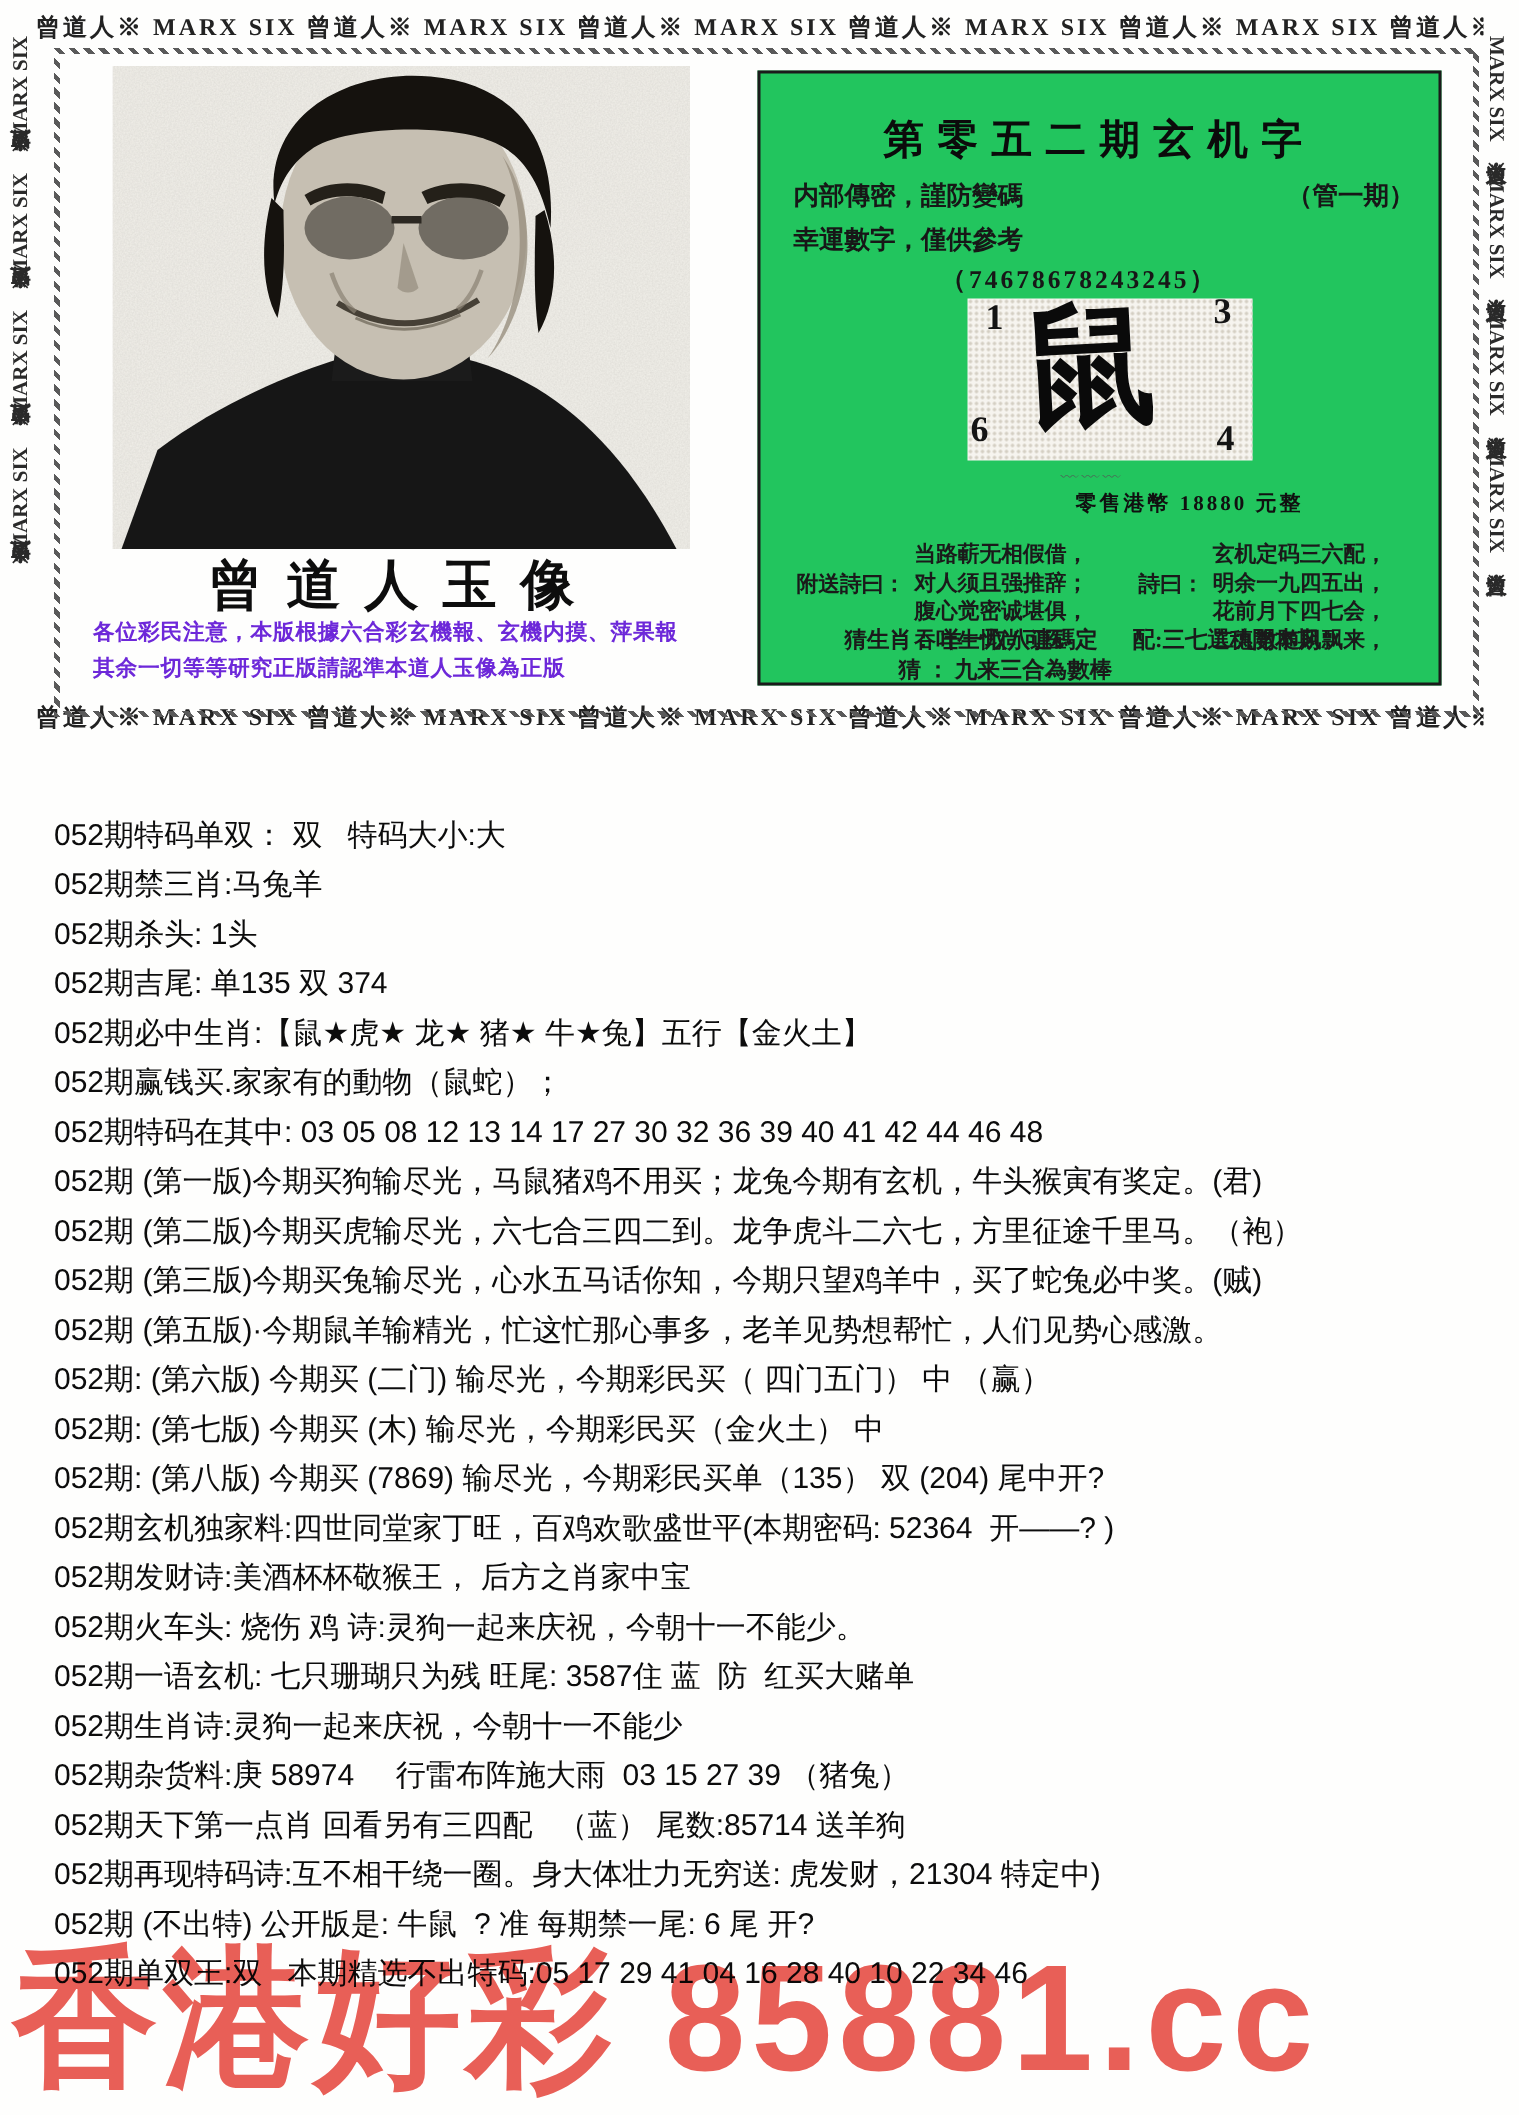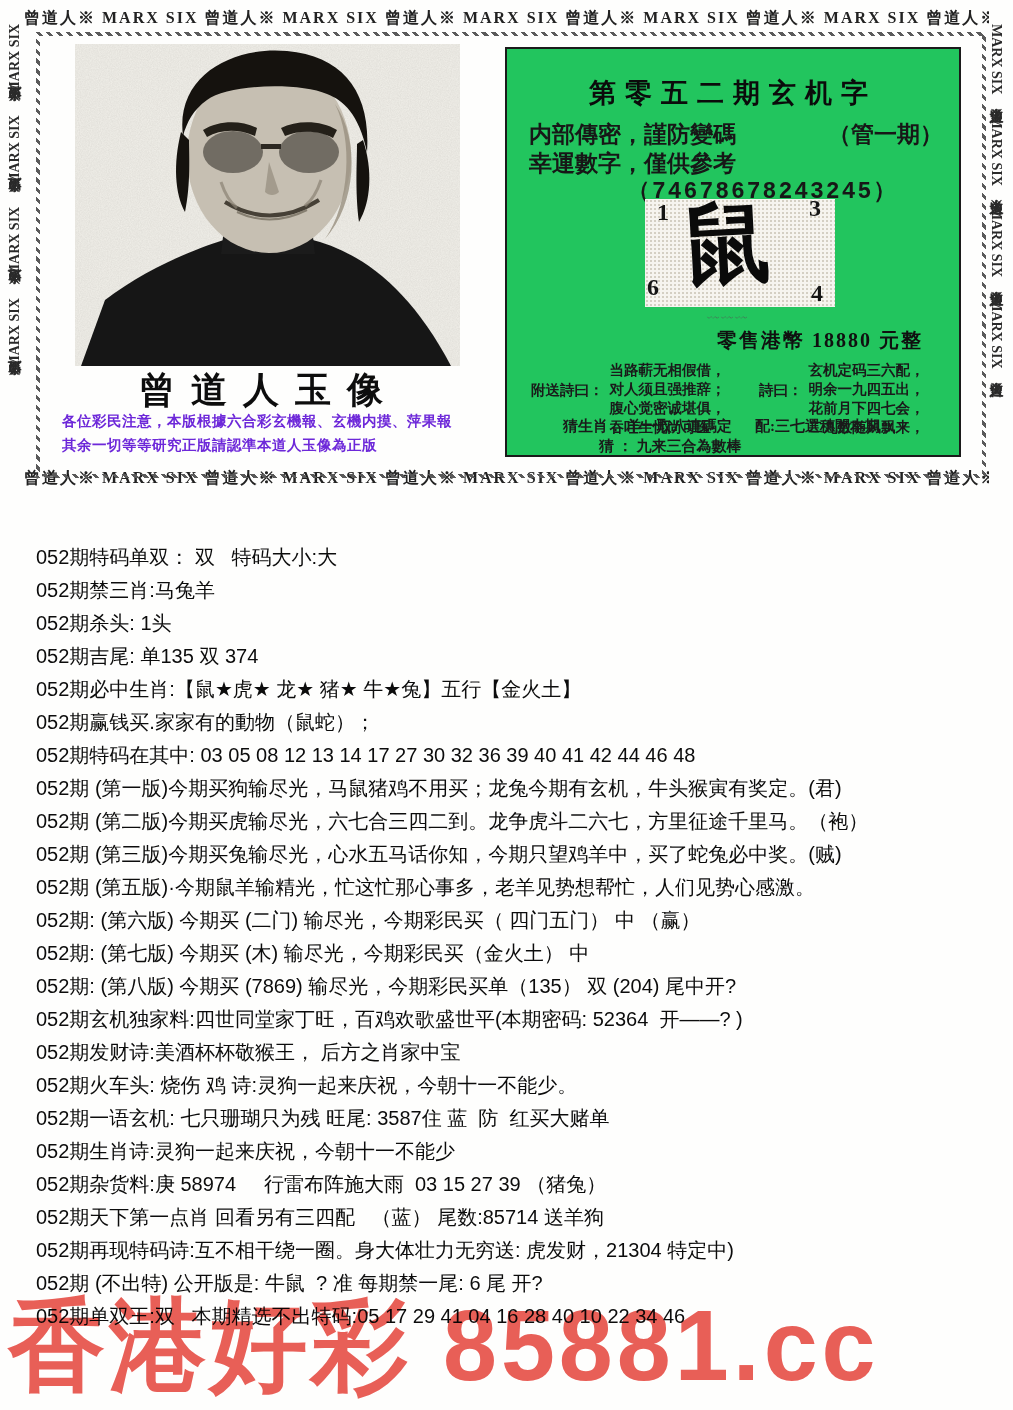--- a/index.html
+++ b/index.html
@@ -33,40 +33,40 @@
     font-family:"Liberation Serif","DejaVu Serif",serif;font-size:14.5px;font-weight:700;
     color:#6d28d9;letter-spacing:0.5px;white-space:nowrap;}
   .note1{top:412px;}
   .note2{top:436px;}
   
   .panel{position:absolute;left:505px;top:47px;width:452px;height:406px;
     border:2px solid #1b1b1b;background:#22c55e;}
   .panel-title{position:absolute;top:26px;left:0;right:0;text-align:center;
     font-family:"Liberation Serif","DejaVu Serif",serif;font-weight:700;font-size:27px;
     letter-spacing:9px;color:#0b0b0b;white-space:nowrap;}
-  .panel-sub{position:absolute;font-family:Liberation Mono, monospace;
-    font-weight:700;font-size:23px;color:#171717;white-space:nowrap;}
+  .panel-sub{position:absolute;font-family:Liberation Serif, serif;
+    font-weight:700;font-size:17px;color:#171717;white-space:nowrap;}
   .sub-l{top:70px;left:22px;}
   .sub-r{top:70px;right:16px;}
   .sub-2{top:99px;left:22px;}
   .lucky{top:126px;left:120px;letter-spacing:2px;}
   .zodiac-box{position:absolute;left:138px;top:150px;width:190px;height:108px;
     background-color:#f6f4ef;
     background-image:radial-gradient(#d4cfc3 1px,transparent 1.2px);background-size:4px 4px;}
   .zodiac-char{position:absolute;left:38px;top:-14px;font-family:"Liberation Serif","DejaVu Serif",serif;
     font-weight:700;font-size:88px;color:#0a0a0a;transform:rotate(-3deg);}
   .corner-num{position:absolute;font-family:"Liberation Serif","DejaVu Serif",serif;
     font-weight:700;font-size:24px;color:#141414;}
   .cn-1{left:12px;top:0px;}
   .cn-3{right:14px;top:-4px;}
   .cn-6{left:2px;bottom:6px;}
   .cn-4{right:12px;bottom:0px;}
   .squiggle{position:absolute;top:256px;left:200px;font-size:13px;color:#555;letter-spacing:1px;}
   .price{position:absolute;top:278px;left:210px;font-family:"Liberation Serif","DejaVu Serif",serif;
-    font-weight:700;font-size:20px;color:#101010;letter-spacing:2px;white-space:nowrap;}
+    font-weight:700;font-size:14px;color:#101010;letter-spacing:2px;white-space:nowrap;}
   .poem{position:absolute;font-family:"Liberation Serif","DejaVu Serif",serif;font-weight:700;
     font-size:14.5px;line-height:19px;color:#1a1a1a;white-space:nowrap;}
   .poem-left{top:312px;left:24px;}
   .poem-right{top:312px;left:252px;}
   .poem .lbl{display:inline-block;vertical-align:top;margin-right:6px;margin-top:20px;}
   .poem .vlines{display:inline-block;vertical-align:top;}
   .guess{position:absolute;font-family:"Liberation Serif","DejaVu Serif",serif;font-weight:700;
     font-size:15px;color:#1a1a1a;white-space:nowrap;}
   .guess-zodiac{top:368px;left:56px;}
   .match-line{top:368px;left:248px;}

